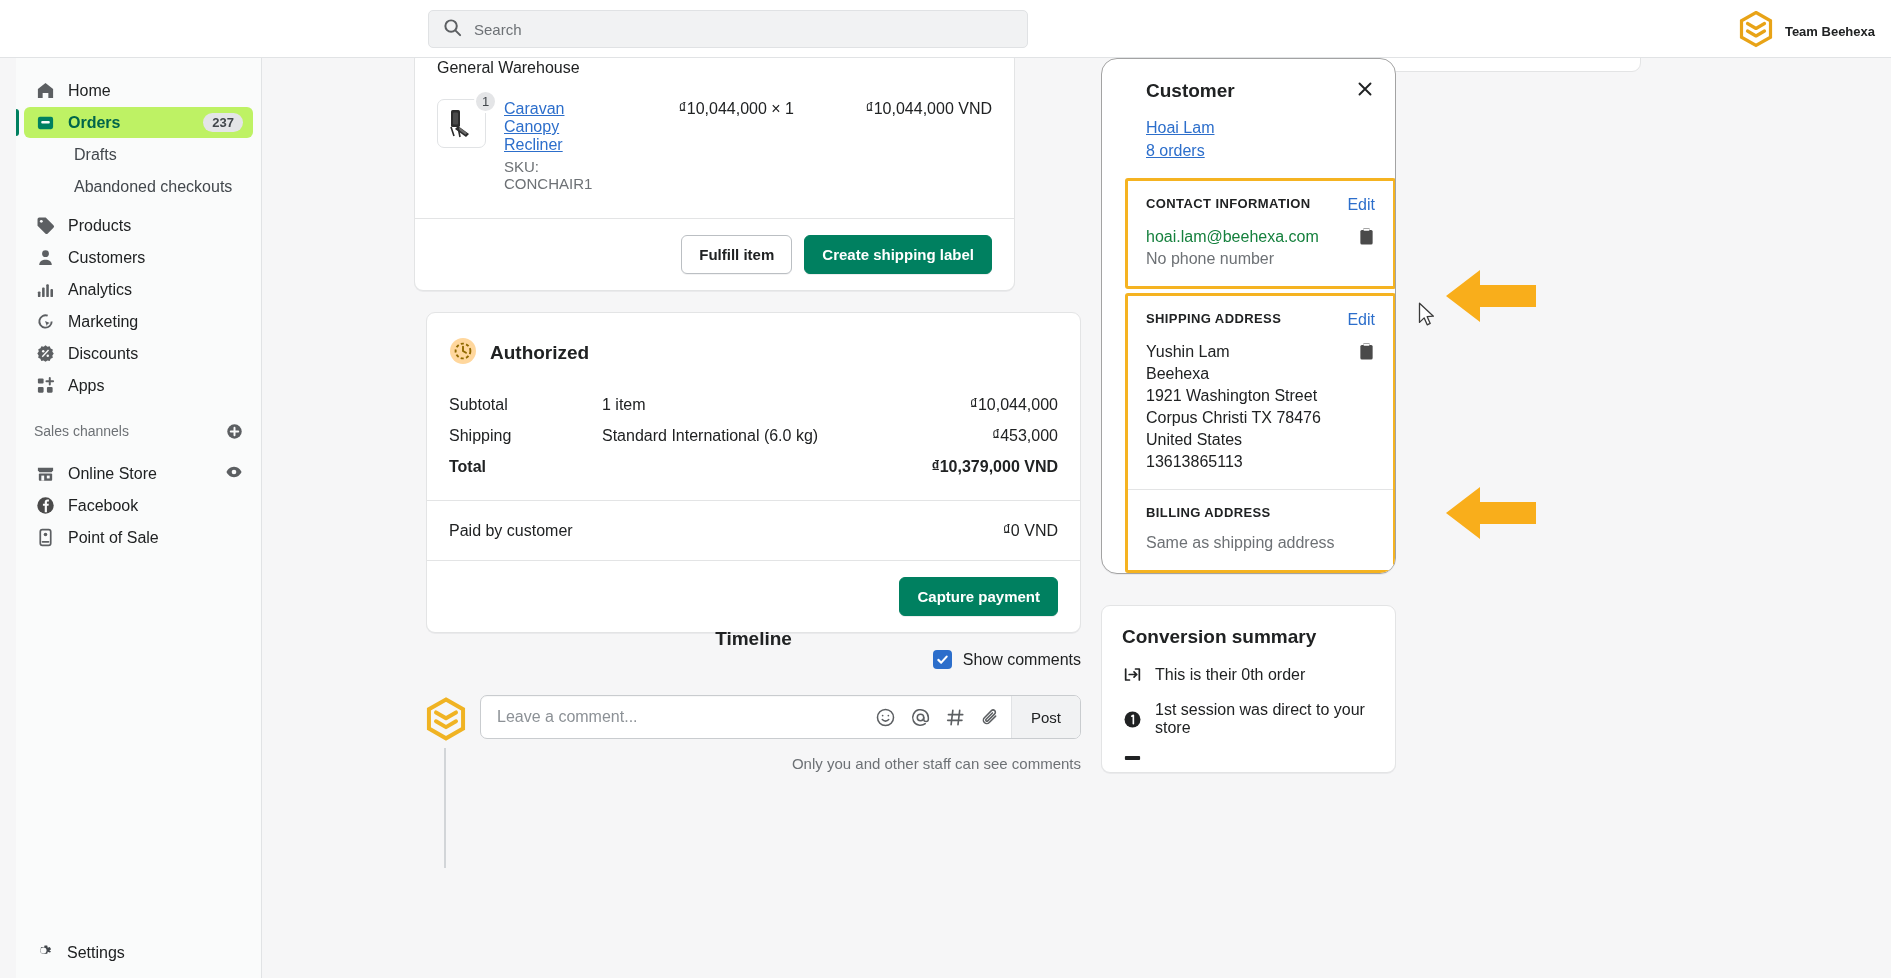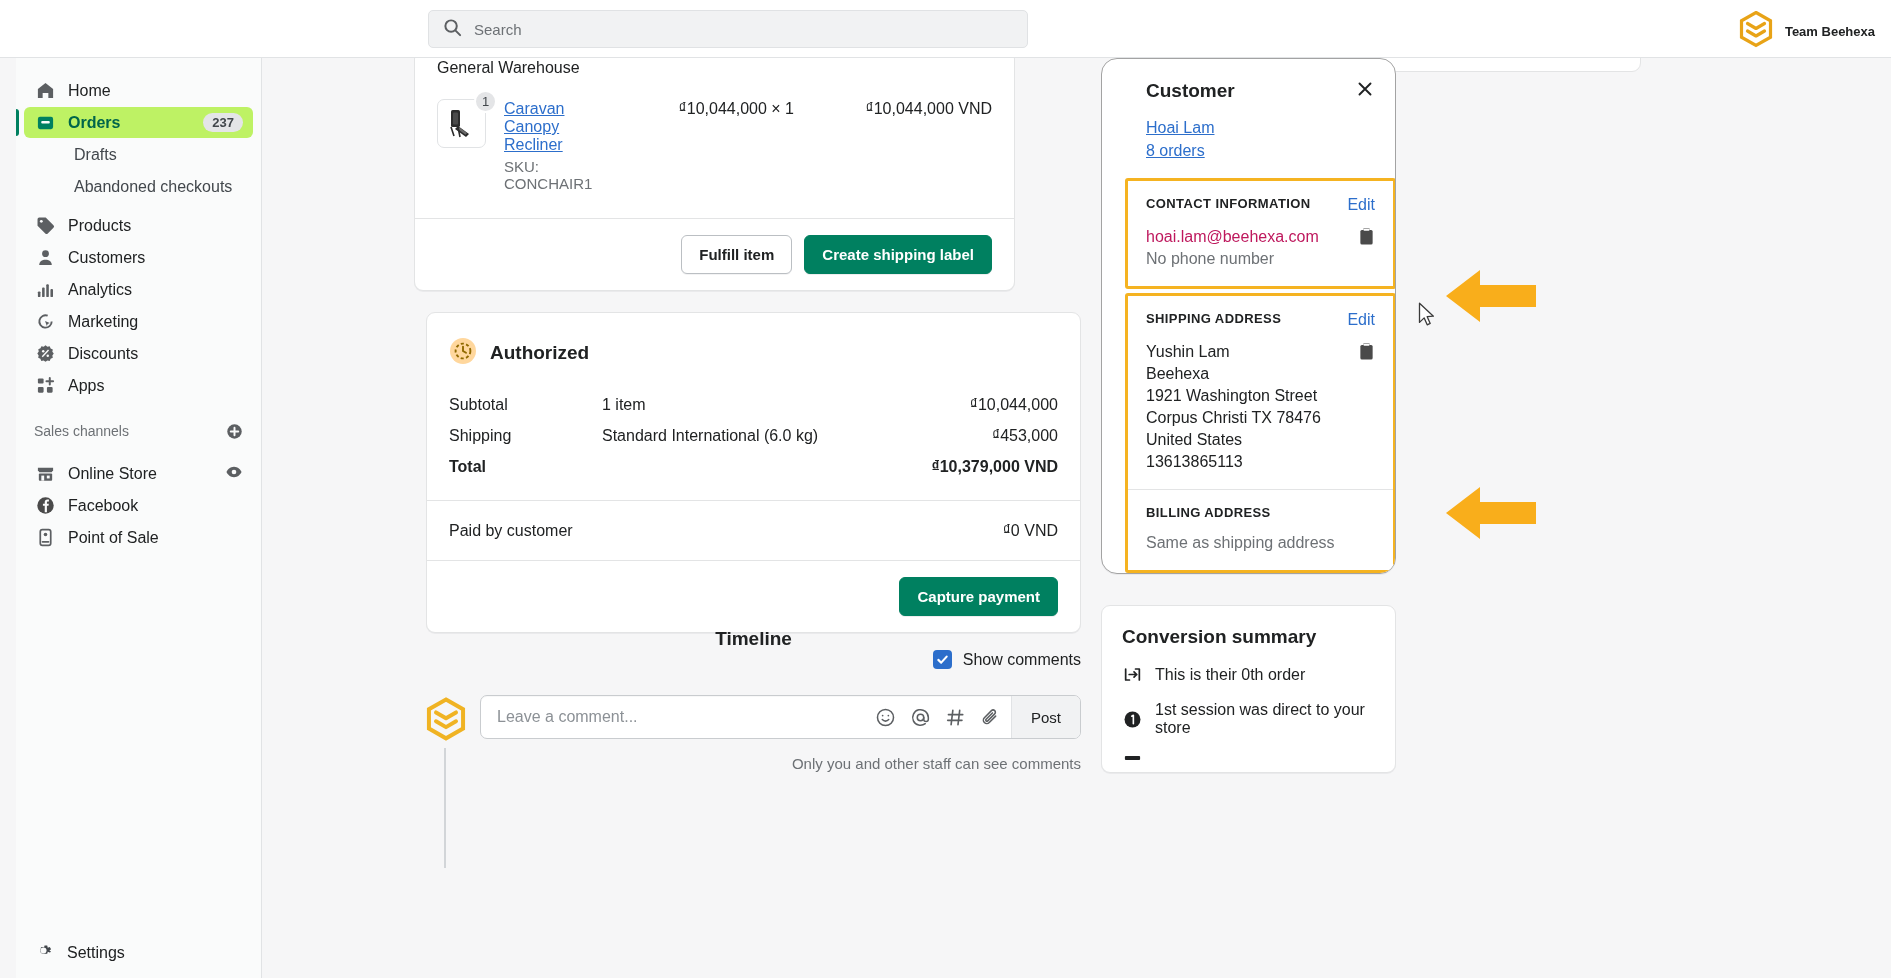--- a/index.html
+++ b/index.html
@@ -191,21 +191,21 @@
     border: 3px solid #f5b321; border-radius: 3px; background: #fff;
     margin: 0 -1px;
   }
   .sec { padding: 15px 18px 16px; }
   .sec + .sec { border-top: 1px solid #e3e4e5; }
   .sec-head { display: flex; align-items: flex-start; }
   .sec-title { font-size: 13px; letter-spacing: .4px; color: #202223; font-weight: 600; }
   .edit-link { margin-left: auto; font-size: 16px; color: #2c6ecb; cursor: pointer; }
   .sec-body { position: relative; margin-top: 12px; padding-right: 30px; }
   .sec-line { font-size: 16px; color: #202223; line-height: 22px; }
-  .sec-line.email { color: #be185d; }
+  .sec-line.email { color: #15803d; }
   .sec-line.muted { color: #6d7175; }
   .copy-ico { position: absolute; right: 0; top: 1px; cursor: pointer; }
   .conv-card {
     margin-top: 31px; background:#fff; border:1px solid #e3e4e5;
     border-radius:9px; box-shadow:0 1px 0 rgba(22,29,37,.05);
     padding: 20px 20px 10px;
   }
   .conv-title { font-size: 19px; font-weight: 600; color: #202223; }
   .conv-row { display: flex; align-items: center; gap: 13px; margin-top: 17px; font-size: 16px; color: #202223; }
   .conv-row .ci { width: 20px; flex: none; display: flex; justify-content: center; }

